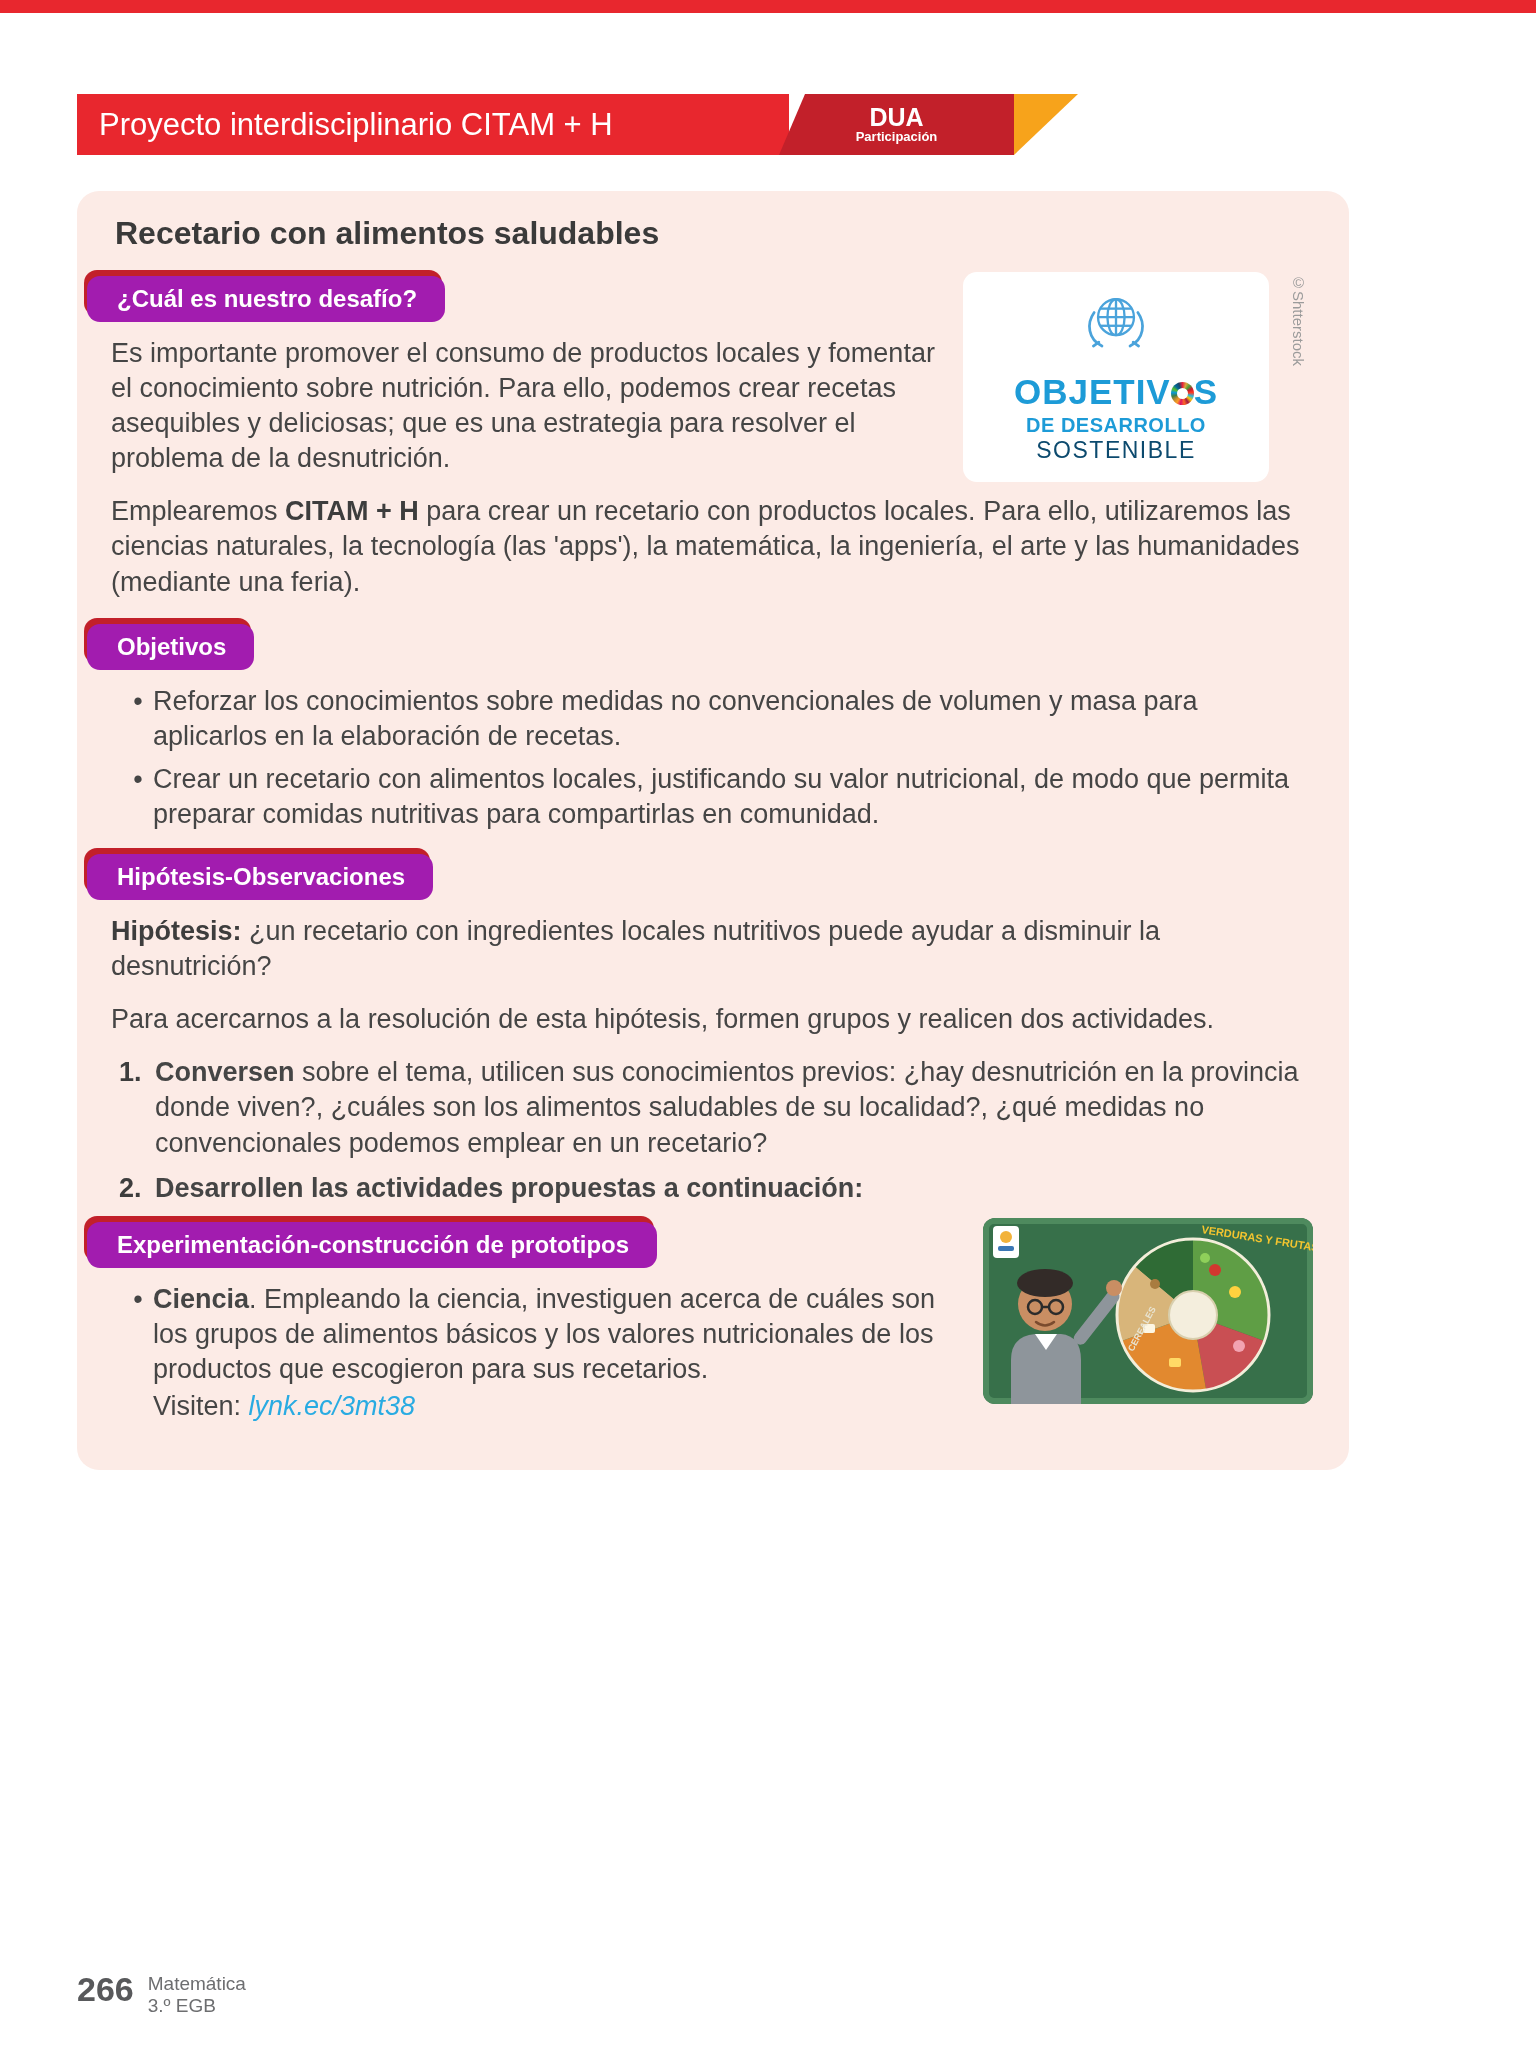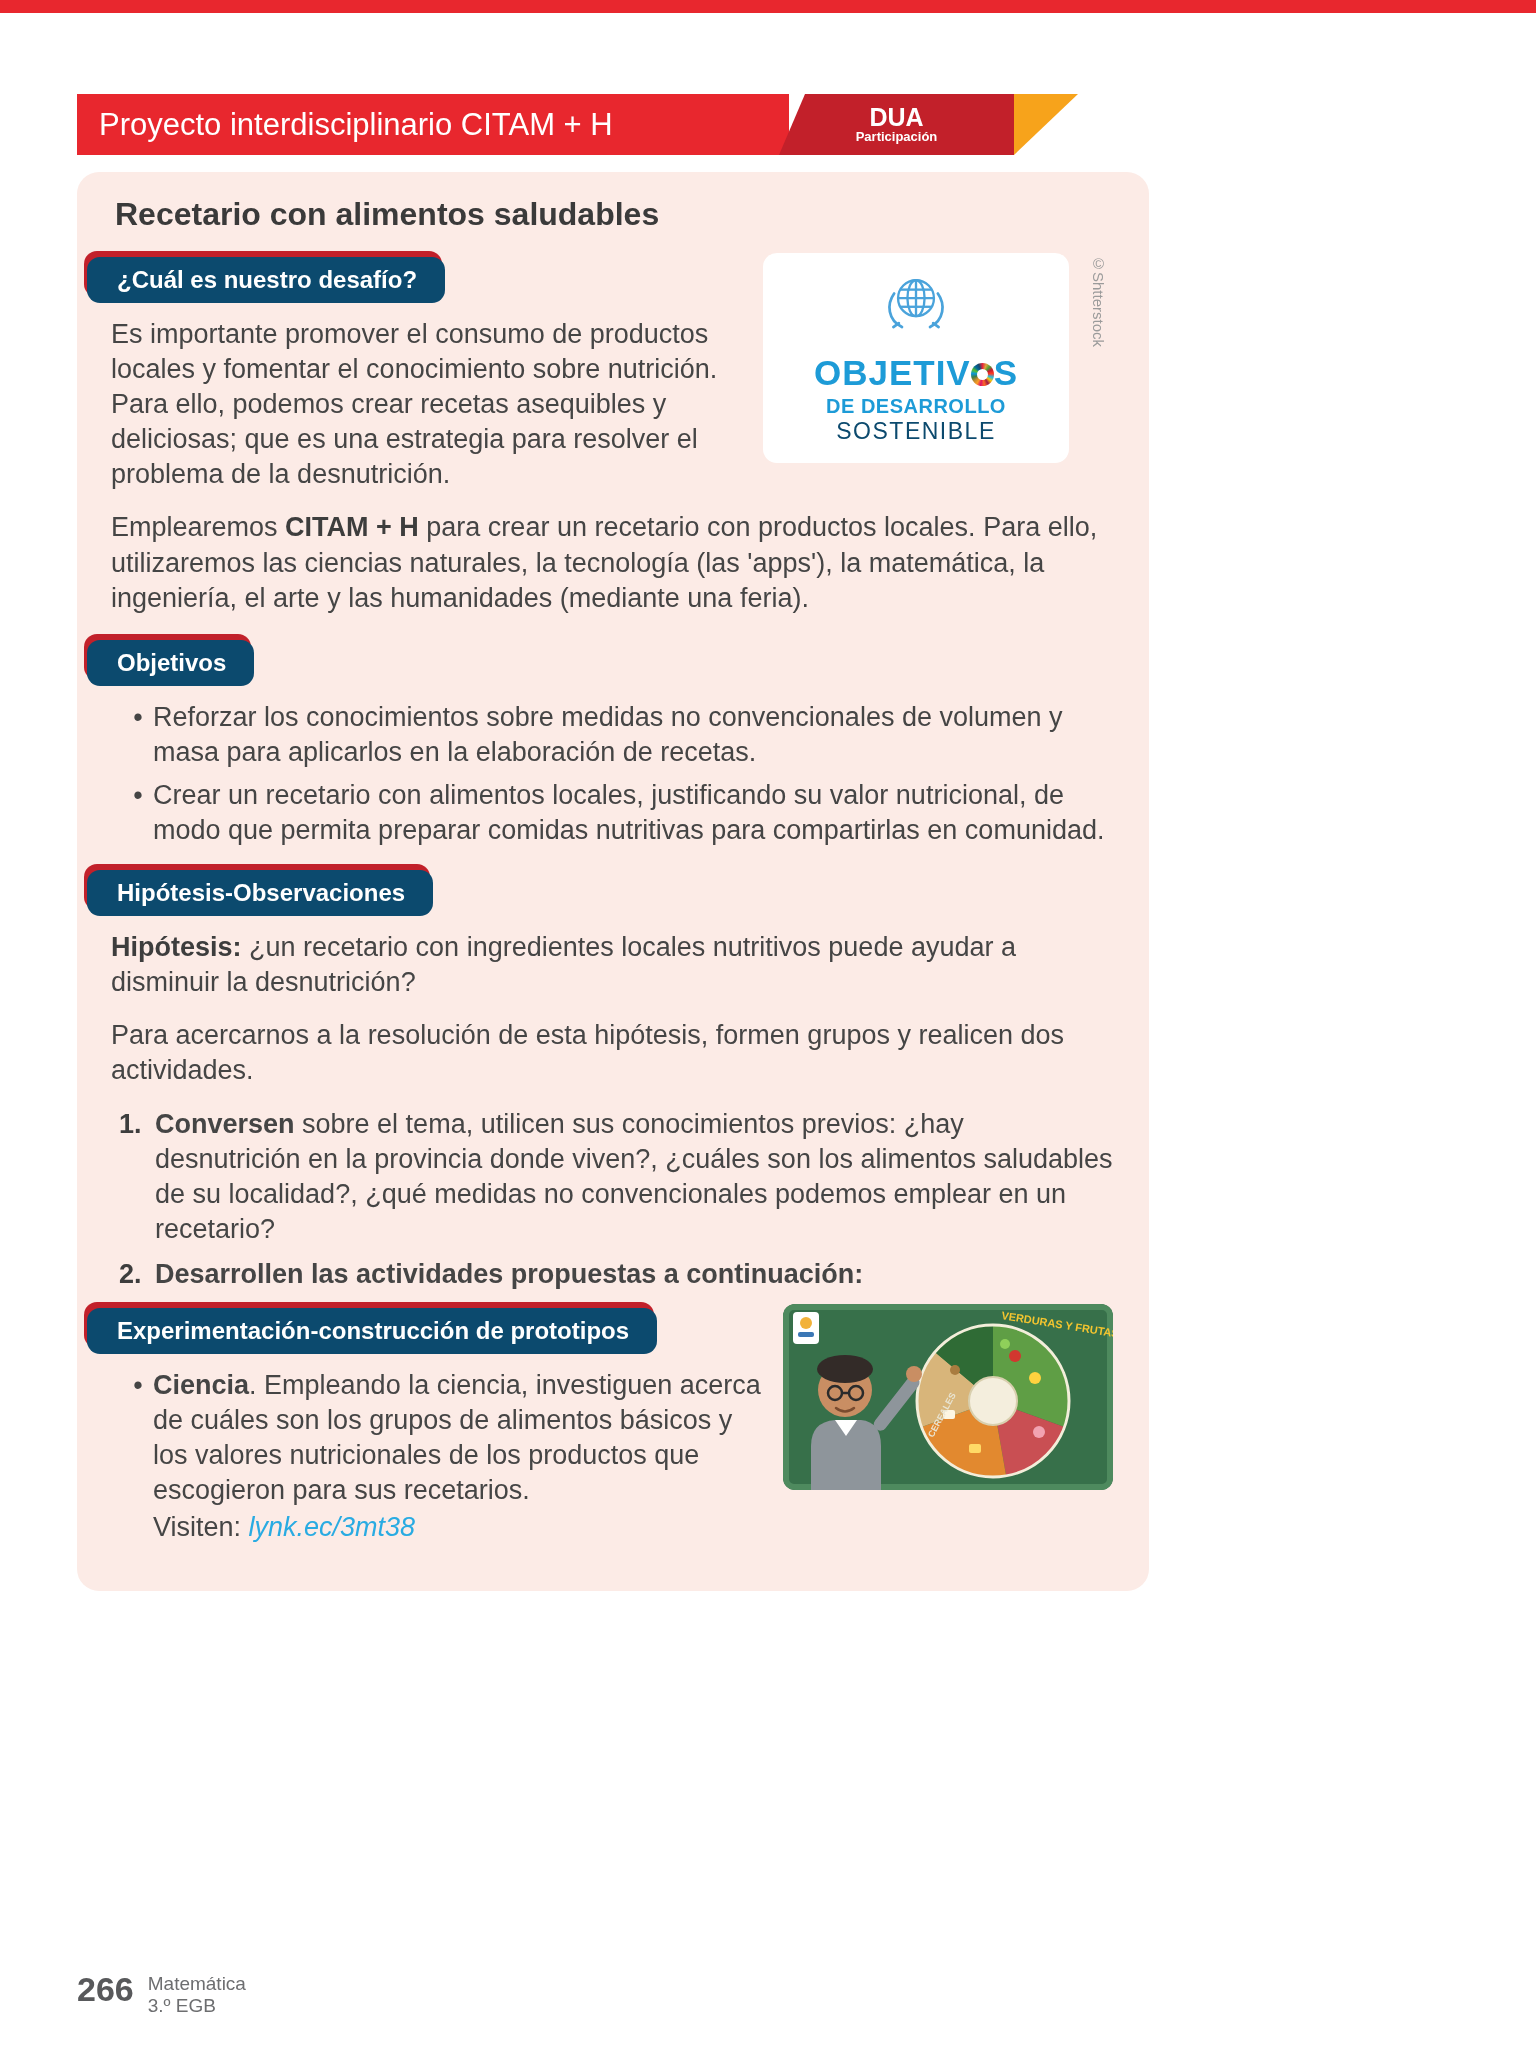--- a/index.html
+++ b/index.html
@@ -12,25 +12,25 @@
 
   
   .banner { position:absolute; top:94px; left:77px; width:1001px; height:61px; display:flex; }
   .banner-main { flex:1; background:#e8272e; color:#fff; font-weight:400; font-size:31px; display:flex; align-items:center; padding-left:22px; }
   .banner-badge { width:235px; background:#c2202a; color:#fff; display:flex; flex-direction:column; align-items:center; justify-content:center; clip-path:polygon(26px 0, 100% 0, 100% 100%, 0 100%); margin-left:-10px; }
   .badge-l1 { font-weight:700; font-size:25px; line-height:1.05; }
   .badge-l2 { font-weight:700; font-size:13px; line-height:1.1; }
   .banner-corner { width:64px; background:#f7a31b; clip-path:polygon(0 0, 100% 0, 0 100%); }
 
   
-  .panel { position:absolute; top:172px; left:77px; width:1072px; background:#fcebe6; border-radius:22px; padding:20px 34px 30px; display:flow-root; }
+  .panel { position:absolute; top:191px; left:77px; width:1272px; background:#fcebe6; border-radius:22px; padding:20px 34px 30px; display:flow-root; }
 
   .main-heading { font-size:32px; font-weight:700; color:#3a3a3a; margin:4px 0 18px 4px; }
 
-  .pill { display:inline-block; position:relative; left:-24px; background:#0c4a6e; color:#fff; font-weight:700; font-size:24px; line-height:1; padding:11px 28px 11px 30px; border-radius:13px; box-shadow:-3px -6px 0 #c2202a; margin:6px 0 14px; }
+  .pill { display:inline-block; position:relative; left:-24px; background:#a21caf; color:#fff; font-weight:700; font-size:24px; line-height:1; padding:11px 28px 11px 30px; border-radius:13px; box-shadow:-3px -6px 0 #c2202a; margin:6px 0 14px; }
 
   .txt { font-size:27px; line-height:1.3; color:#454545; margin:0 0 18px; }
   .txt b, .bold { font-weight:700; color:#3d3d3d; }
 
   
   .sdg-wrap { float:right; width:352px; margin:2px 0 10px 20px; position:relative; }
   .sdg-box { width:306px; background:#ffffff; border-radius:14px; padding:14px 8px 18px; text-align:center; }
   .sdg-l1 { font-size:35px; font-weight:800; color:#1d9bd7; letter-spacing:1px; margin-top:4px; }
   .sdg-o { display:inline-block; width:23px; height:23px; border-radius:50%;
            background:conic-gradient(#e5243b,#dda63a,#4c9f38,#c5192d,#ff3a21,#26bde2,#fcc30b,#a21942,#fd6925,#dd1367,#fd9d24,#bf8b2e,#3f7e44,#0a97d9,#56c02b,#00689d,#19486a,#e5243b);

